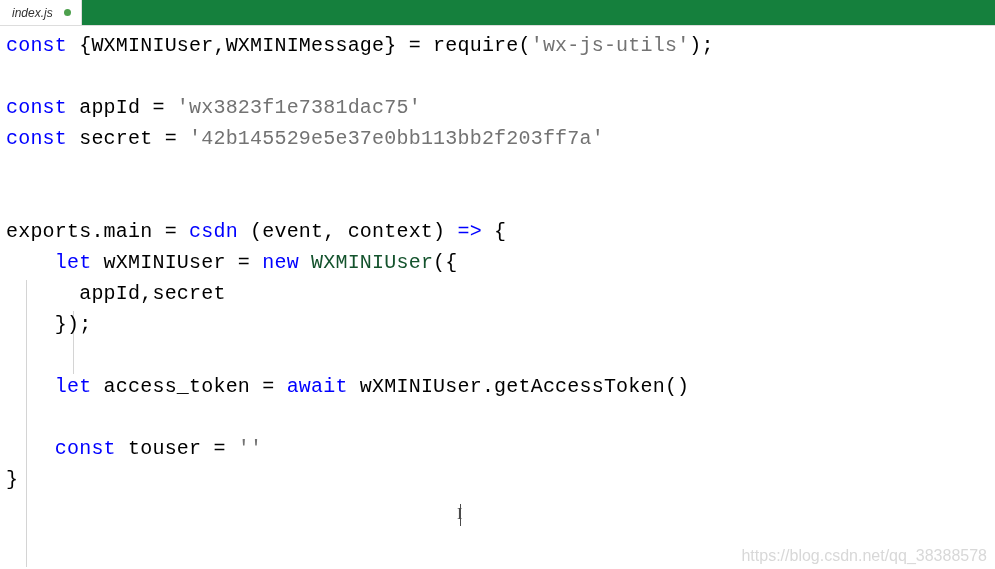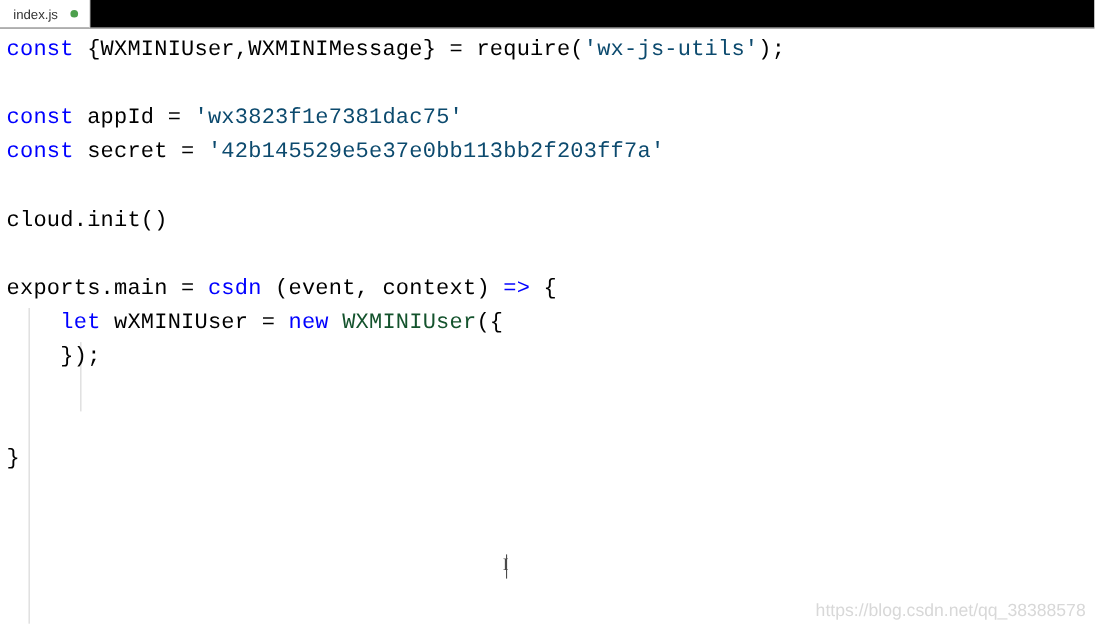--- a/index.html
+++ b/index.html
@@ -7,24 +7,25 @@
       font-family: Consolas, 'Courier New', monospace;
       font-size: 20px;
       background: #ffffff;
       width: 995px;
       height: 569px;
       overflow: hidden;
       position: relative;
     }
     .tab-bar {
       height: 26px;
-      background: #000000;
+      background: #15803d;
       border-bottom: 1px solid #ddd;
       display: flex;
       align-items: center;
+      font-style: italic;
     }
     .tab {
       height: 100%;
       background: #ffffff;
       border-right: 1px solid #ddd;
       padding: 0 28px 0 12px;
       display: flex;
       align-items: center;
       font-size: 12px;
       color: #333;
@@ -40,21 +41,21 @@
       background: #4da04d;
     }
     .editor {
       padding: 4px 0 0 6px;
       line-height: 1.55;
       letter-spacing: 0.2px;
       position: relative;
     }
     .line { white-space: pre; position: relative; }
     .kw { color: #0000ff; }
-    .str { color: #0c4a6e; }
+    .str { color: #737373; }
     .ident { color: #000000; }
     .type { color: #14532d; }
     .guide {
       position: absolute;
       left: 26px;
       width: 1px;
       background: #d4d4d4;
     }
     .g1 { top: 254px; height: 287px; }
     .g2 { left: 73px; top: 285px; height: 63px; }
@@ -97,25 +98,27 @@
 
 <div class="editor">
   <div class="guide g1"></div>
   <div class="guide g2"></div>
 
   <div class="line"><span class="kw">const</span><span class="ident"> {WXMINIUser,WXMINIMessage} = require(</span><span class="str">'wx-js-utils'</span><span class="ident">);</span></div>
   <div class="line"> </div>
   <div class="line"><span class="kw">const</span><span class="ident"> appId = </span><span class="str">'wx3823f1e7381dac75'</span></div>
   <div class="line"><span class="kw">const</span><span class="ident"> secret = </span><span class="str">'42b145529e5e37e0bb113bb2f203ff7a'</span></div>
   <div class="line"> </div>
-  <div class="line"><span class="ident">cloud.init()</span></div>
   <div class="line"> </div>
   <div class="line"><span class="ident">exports.main = </span><span class="kw">csdn</span><span class="ident"> (event, context) </span><span class="kw">=&gt;</span><span class="ident"> {</span></div>
   <div class="line"><span>    </span><span class="kw">let</span><span class="ident"> wXMINIUser = </span><span class="kw">new</span><span> </span><span class="type">WXMINIUser</span><span class="ident">({</span></div>
+  <div class="line"><span class="ident">      appId,secret</span></div>
   <div class="line"><span class="ident">    });</span></div>
   <div class="line"> </div>
+  <div class="line"><span>    </span><span class="kw">let</span><span class="ident"> access_token = </span><span class="kw">await</span><span class="ident"> wXMINIUser.getAccessToken()</span></div>
   <div class="line"> </div>
+  <div class="line"><span>    </span><span class="kw">const</span><span class="ident"> touser = </span><span class="str">''</span></div>
   <div class="line"><span class="ident">}</span></div>
 
   <div class="cursor"></div>
 </div>
 
 <div class="watermark">https://blog.csdn.net/qq_38388578</div>
 
 </body></html>

